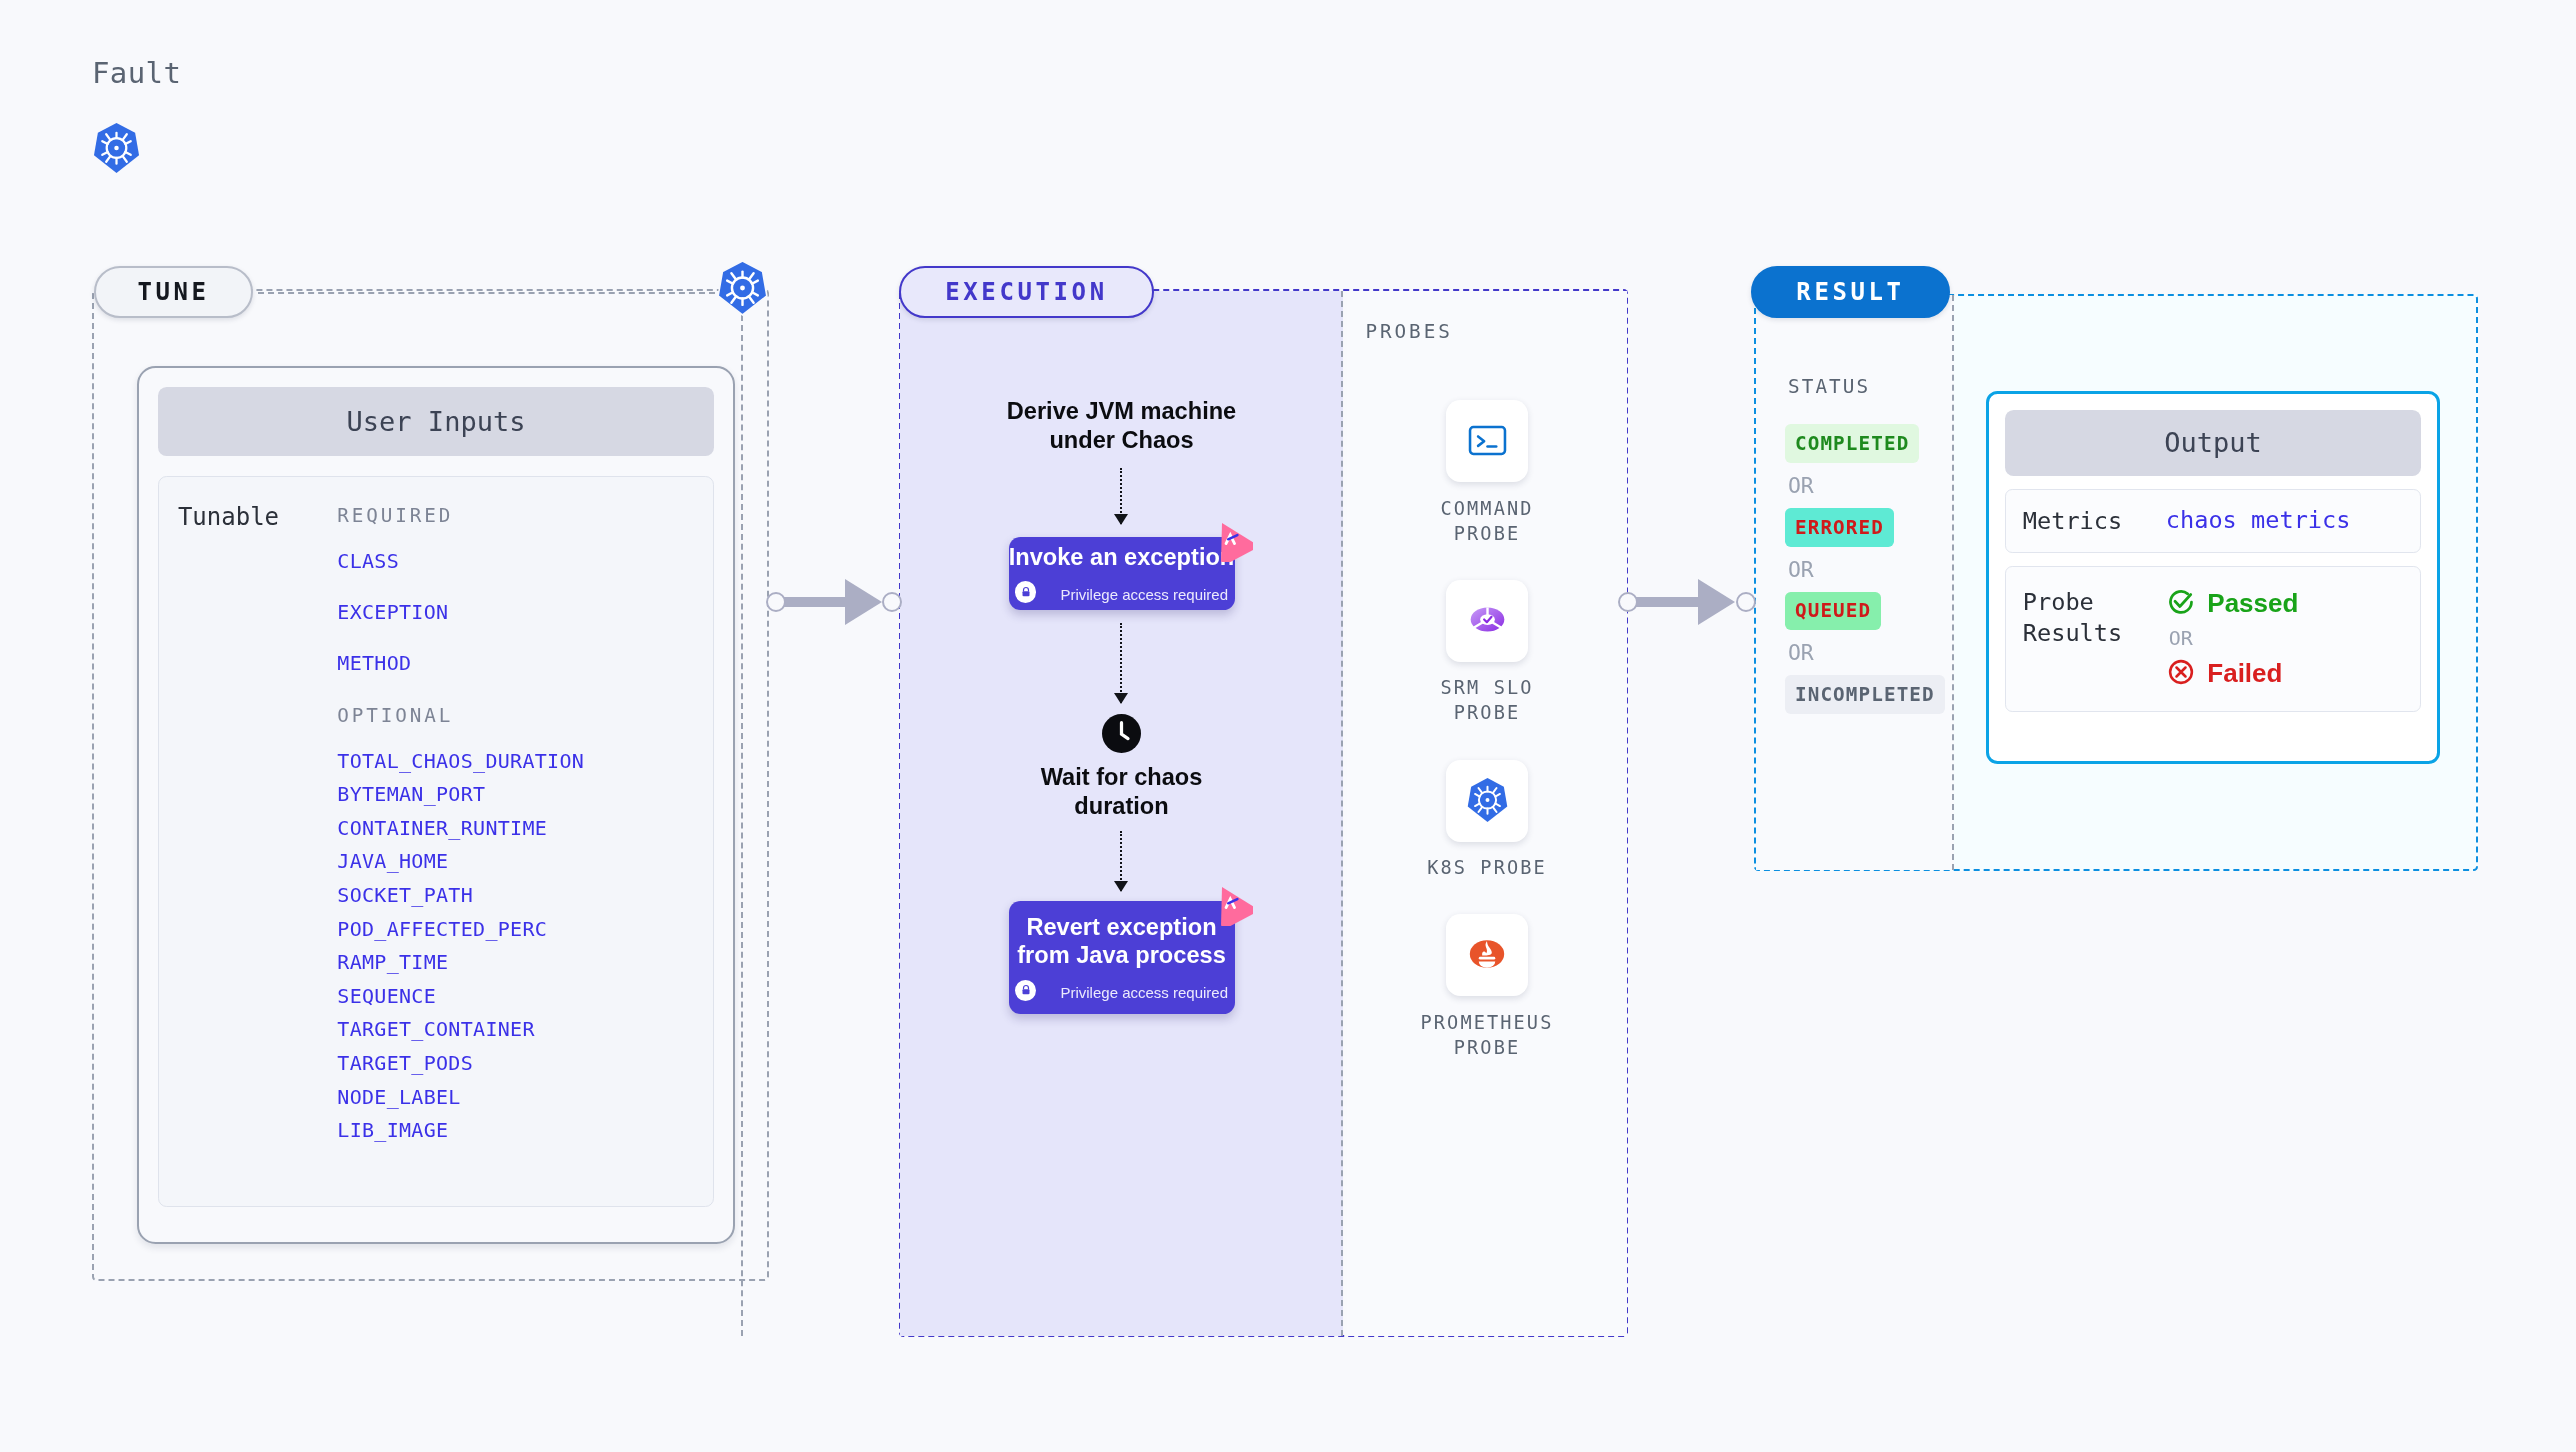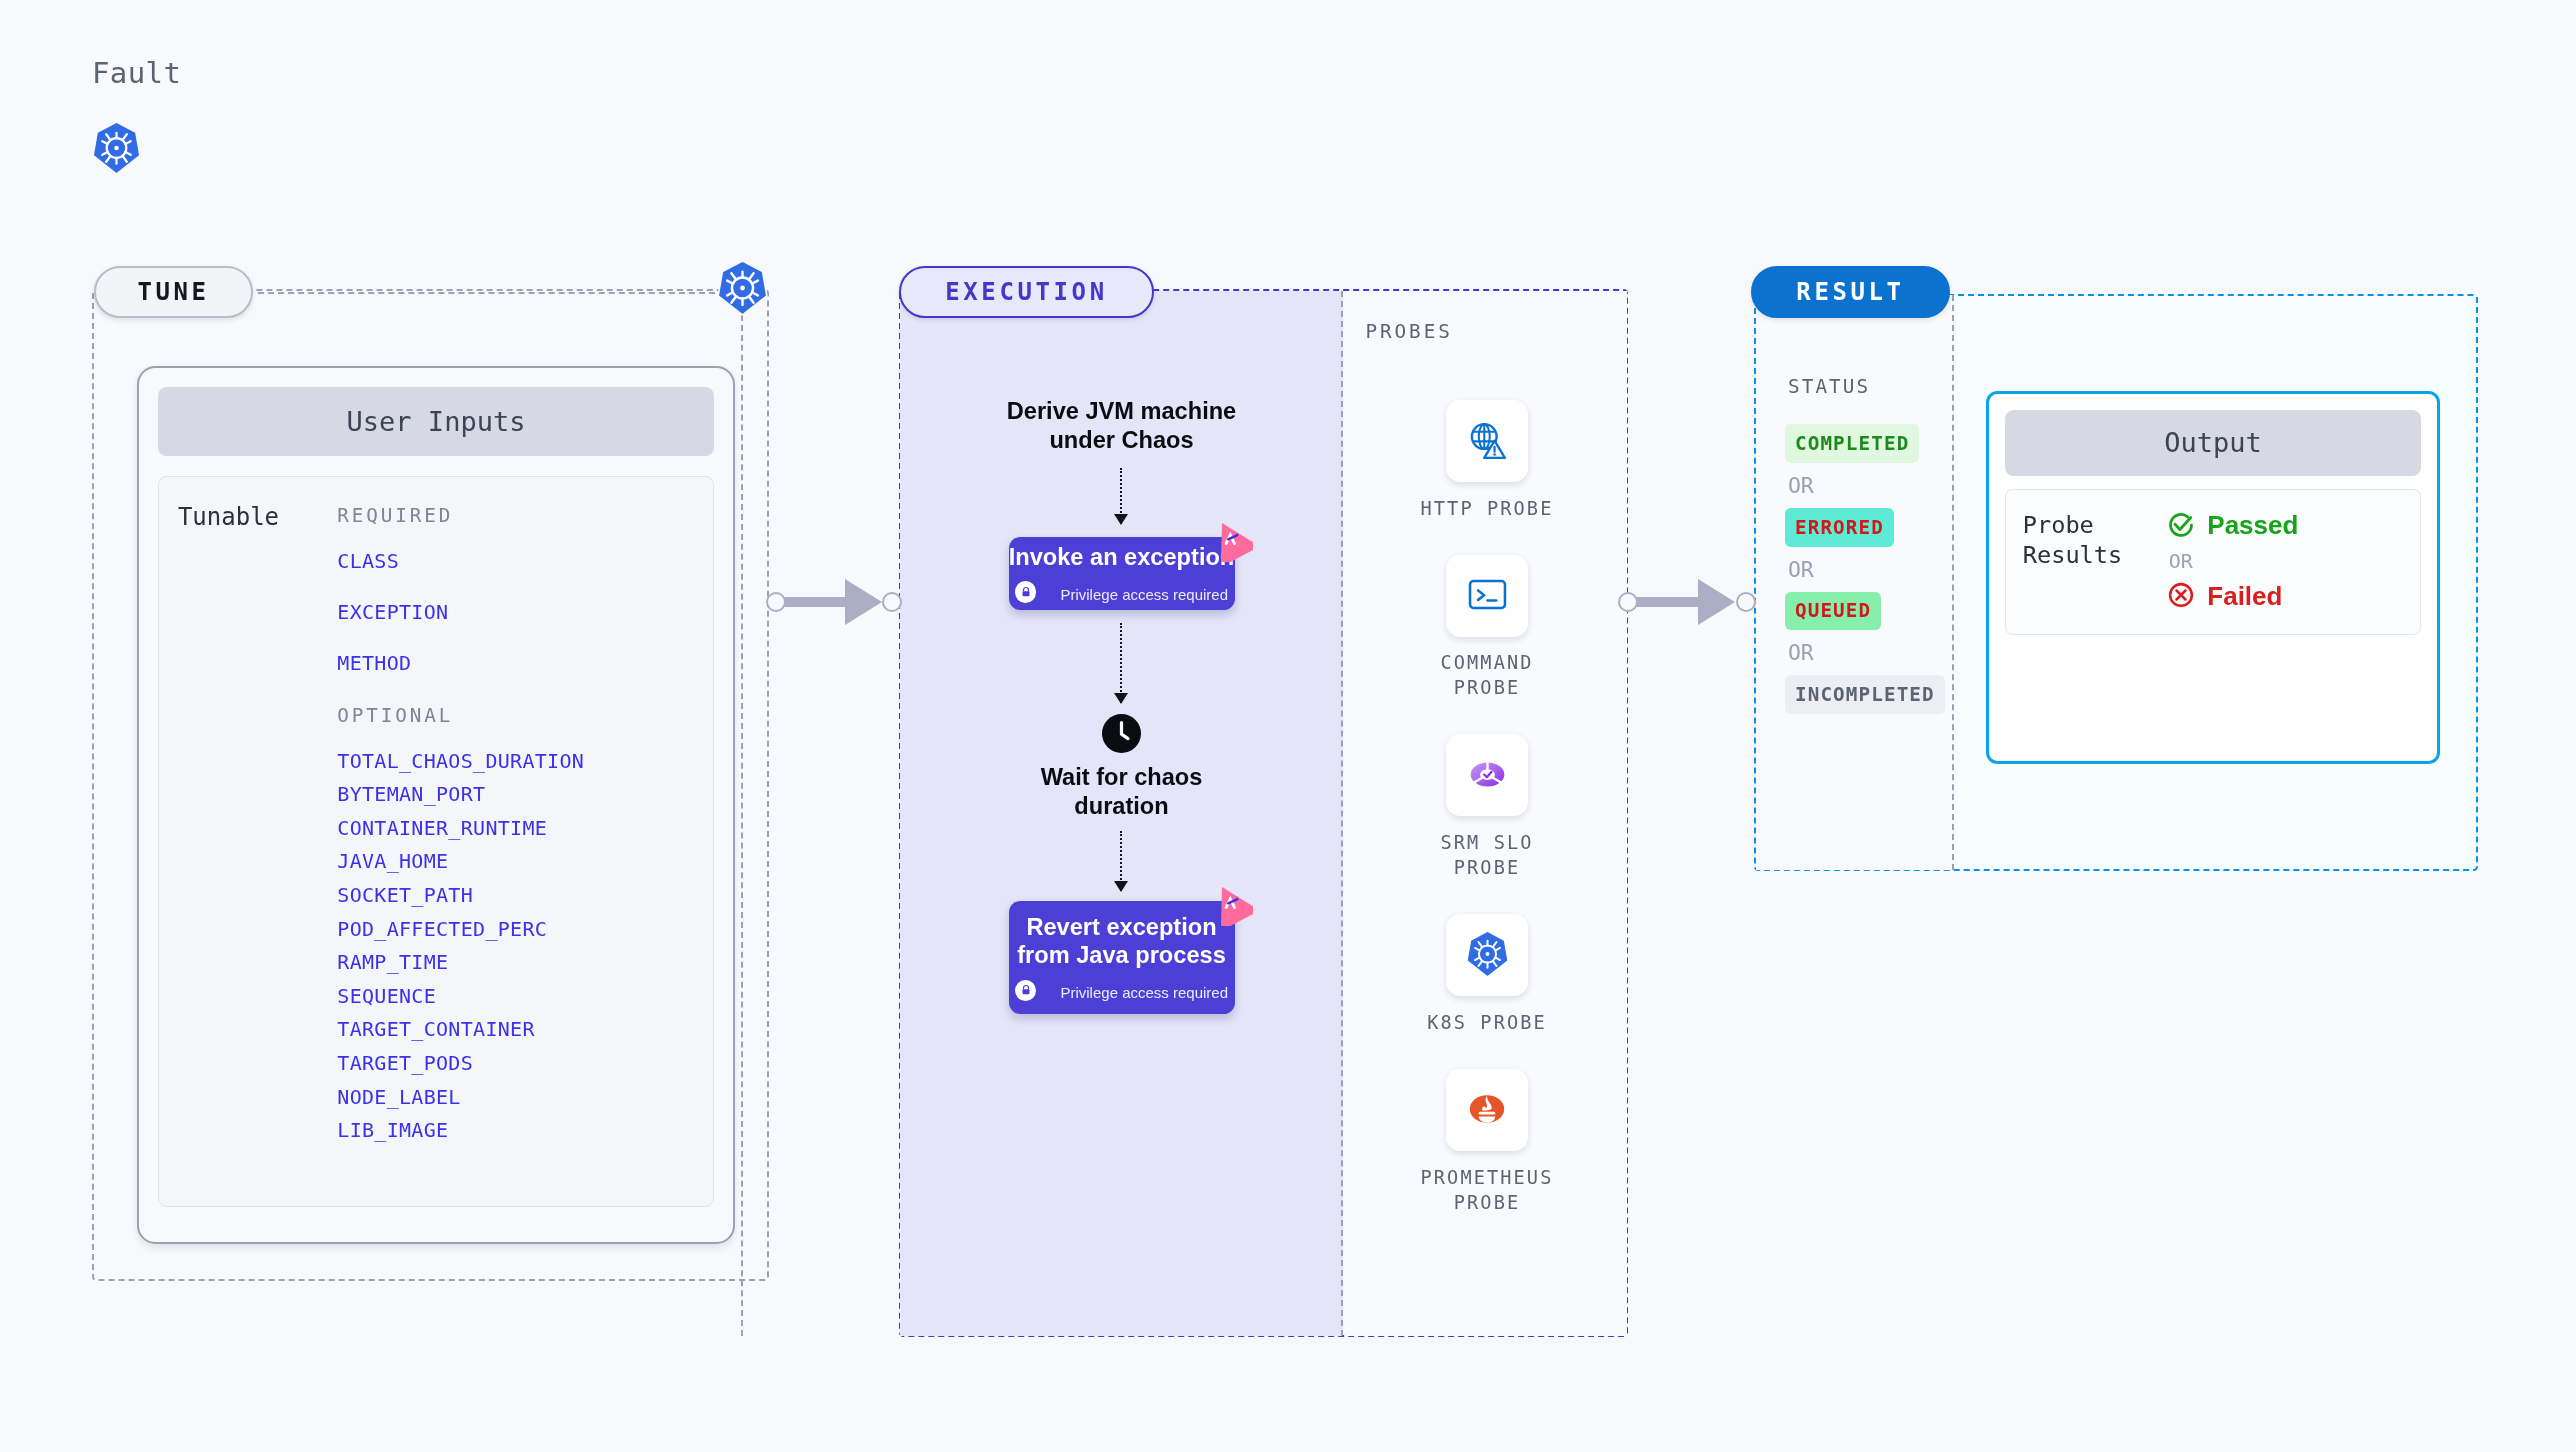--- a/index.html
+++ b/index.html
@@ -447,35 +447,20 @@
         </span>
         <span class="priv-text">Privilege access required</span>
       </span>
     </div>
   </div>
 
   <div class="probes-col">
     <div class="probes-label">PROBES</div>
     <div class="probe-list">
 
-      <div class="probe-item">
-        <div class="probe-tile">
-          <span>
-            <svg viewBox="0 0 64 64" width="44" height="44">
-              <circle cx="28" cy="27" r="18" fill="none" stroke="#0b72cf" stroke-width="3.4"></circle>
-              <ellipse cx="28" cy="27" rx="8" ry="18" fill="none" stroke="#0b72cf" stroke-width="3"></ellipse>
-              <path d="M11 20 H45 M11 34 H45 M28 9 V45" fill="none" stroke="#0b72cf" stroke-width="3"></path>
-              <path d="M43 33 L58 58 H28 Z" fill="#f4f8fd" stroke="#0b72cf" stroke-width="3.4" stroke-linejoin="round"></path>
-              <path d="M43 42 V49" stroke="#0b72cf" stroke-width="3.2" stroke-linecap="round"></path>
-              <circle cx="43" cy="53" r="1.9" fill="#0b72cf"></circle>
-            </svg>
-          </span>
-        </div>
-        <div class="probe-name">HTTP PROBE</div>
-      </div>
 
       <div class="probe-item">
         <div class="probe-tile">
           <span>
             <svg viewBox="0 0 64 64" width="43" height="43">
               <rect x="6" y="12" width="52" height="40" rx="5" fill="none" stroke="#0b72cf" stroke-width="3.8"></rect>
               <path d="M18 26 L27 33 L18 40" fill="none" stroke="#0b72cf" stroke-width="3.8" stroke-linecap="round" stroke-linejoin="round"></path>
               <path d="M32 41 H45" fill="none" stroke="#0b72cf" stroke-width="3.8" stroke-linecap="round"></path>
             </svg>
           </span>
@@ -567,20 +552,24 @@
       <div><span class="chip errored">ERRORED</span></div>
       <div class="or-text">OR</div>
       <div><span class="chip queued">QUEUED</span></div>
       <div class="or-text">OR</div>
       <div><span class="chip incompleted">INCOMPLETED</span></div>
     </div>
   </div>
 
   <div class="output-card">
     <div class="out-header">Output</div>
+    <div class="out-row">
+      <div class="out-key">Metrics</div>
+      <div class="out-val-metrics">chaos metrics</div>
+    </div>
     <div class="out-row out-probe-results">
       <div class="out-key" style="white-space:pre-line;">Probe
 Results</div>
       <div class="probe-res-stack">
         <div class="res-line">
           <span>
             <svg viewBox="0 0 40 40" width="30" height="30">
               <path d="M34 20 A14 14 0 1 1 29 9.2" fill="none" stroke="#19a319" stroke-width="3.6" stroke-linecap="round"></path>
               <path d="M12 19 L18.5 26 L33 10" fill="none" stroke="#19a319" stroke-width="3.6" stroke-linecap="round" stroke-linejoin="round"></path>
             </svg>

